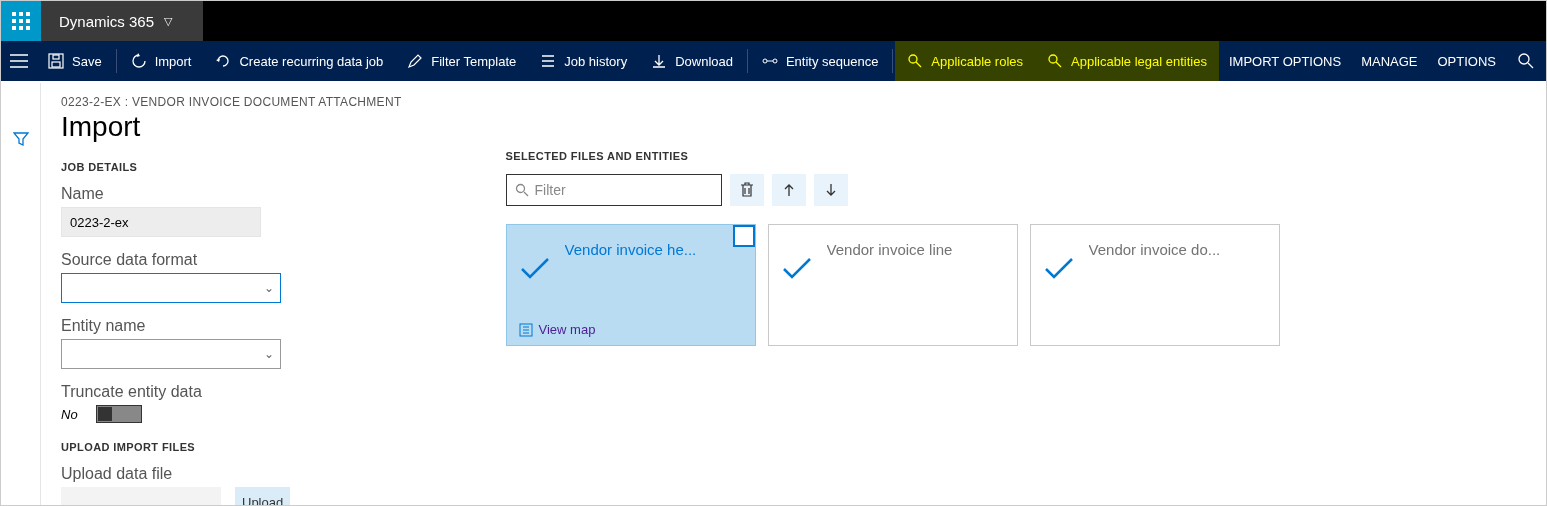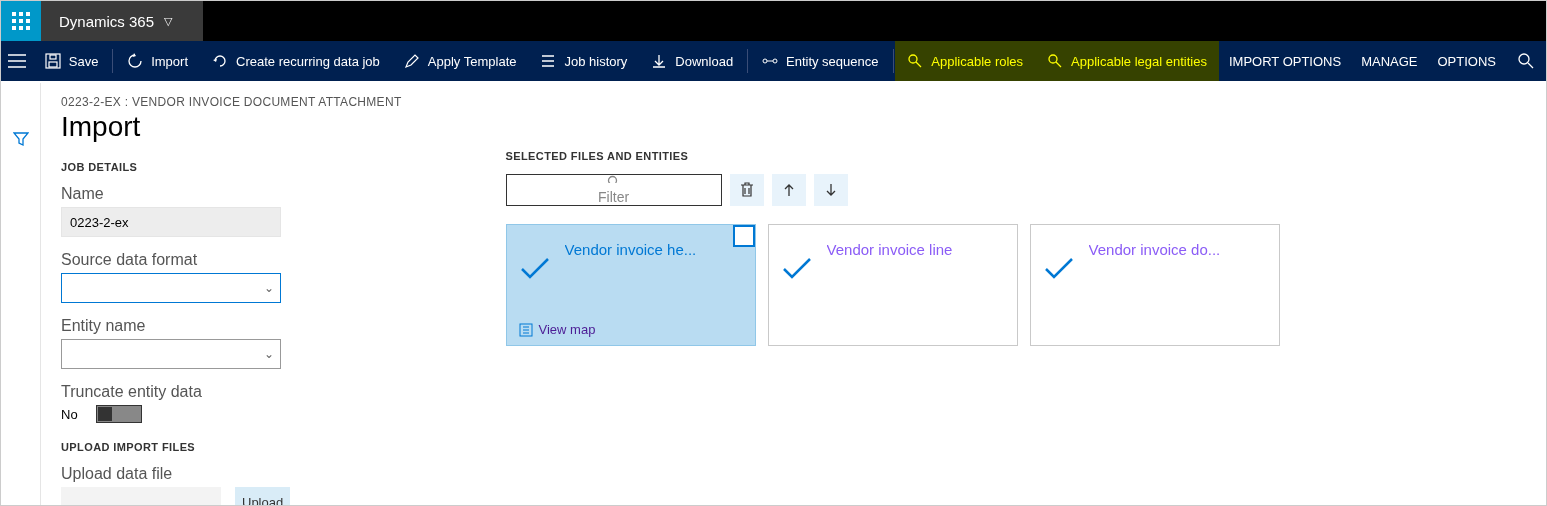--- a/index.html
+++ b/index.html
@@ -28,45 +28,45 @@
 .left-rail .filter-ic { color:#0078d4; }
 
 .main { padding: 12px 0 0 20px; flex:1; display:flex; gap:104px; }
 
 .crumb { font-size:12px; color:#555; letter-spacing:.3px; }
 .page-title { font-size:28px; font-weight:300; margin-top:2px; margin-bottom:18px; }
 
 .section-hdr { font-size:11px; font-weight:700; letter-spacing:.4px; color:#333; margin-bottom:12px; }
 
 .fld-label { font-size:16px; color:#555; margin-bottom:4px; display:block; }
-.text-input { width: 220px; height:30px; border:1px solid #e5e5e5; background:#ededed; padding:0 8px; font-size:13px; margin-bottom:14px; }
+.text-input { width: 200px; height:30px; border:1px solid #e5e5e5; background:#ededed; padding:0 8px; font-size:13px; margin-bottom:14px; }
 .select-input { width:220px; height:30px; border:1px solid #999; background:#fff; font-size:13px; padding:0 4px; margin-bottom:14px; position:relative; }
 .select-input.focused { border-color:#0078d4; }
 .select-input .caret { position:absolute; right:6px; top:7px; color:#666; font-size:12px; }
 .toggle-row { display:flex; align-items:center; gap:18px; margin-bottom:18px; }
-.toggle-val { font-size:13px; }
+.toggle-val { font-size:13px;font-style:italic; }
 .toggle-track { width:46px; height:18px; border:1px solid #333; background:linear-gradient(#888,#888); position:relative; }
 .toggle-track::after { content:''; position:absolute; left:1px; top:1px; width:14px; height:14px; background:#333; }
 
 .upload-row { display:flex; gap:14px; align-items:center; }
 .upload-field { width:160px; height:30px; background:#f3f3f3; border:1px solid #f3f3f3; }
 .upload-btn { background:#d9ecf7; color:#333; border:none; height:30px; padding:0 7px; font-size:13px; cursor:pointer; }
 
 .right-col { padding-top:55px; }
 
 .filter-row { display:flex; align-items:center; gap:8px; margin-bottom:18px; }
-.filter-box { width:216px; height:32px; border:1px solid #333; display:flex; align-items:center; padding:0 8px; gap:6px; font-size:14px; color:#888;flex-direction:column; }
+.filter-box { width:216px; height:32px; border:1px solid #333; display:flex; align-items:center; padding:0 8px; gap:6px; font-size:14px; color:#888; }
 .icbtn { width:34px; height:32px; background:#e8f3fb; color:#333; display:flex; align-items:center; justify-content:center; cursor:pointer; }
 
 .cards { display:flex; gap:12px;border-radius:12px; }
 .card { width:250px; height:122px; border:1px solid #c9c9c9; position:relative; padding:10px 12px; }
 .card.selected { background:#b9dcf2; border-color:#90c7e8; }
 .card .chk { position:absolute; top:0; right:0; width:22px; height:22px; border:2px solid #0078d4; background:#fff; }
 .card .title { color:#0078d4; font-size:15px; margin-left:46px; margin-top:6px; white-space:nowrap; overflow:hidden; text-overflow:ellipsis; }
-.card .title.norm { color:#8b5cf6; }
+.card .title.norm { color:#737373; }
 .card svg.check { position:absolute; top:32px; left:12px; }
 .card .viewmap { position:absolute; bottom:8px; left:12px; color:#4c1d95; font-size:13px; display:flex; align-items:center; gap:6px; cursor:pointer; }
 
 svg { display:block; }
 </style>
 </head>
 <body>
 
 <div class="topbar">
   <div class="waffle">
@@ -126,21 +126,21 @@
     </span>
     <span class="lbl">Create recurring data job</span>
   </div>
 
   <div class="ab-item">
     <span class="icon">
       <svg width="16" height="16">
           <path d="M2 14 L4 9 L11 2 L14 5 L7 12 Z" fill="none" stroke="#fff" stroke-width="1.2"></path>
         </svg>
     </span>
-    <span class="lbl">Apply Template</span>
+    <span class="lbl">Filter Template</span>
   </div>
 
   <div class="ab-item">
     <span class="icon">
       <svg width="16" height="16">
           <path d="M2 3h12M2 8h12M2 13h12" stroke="#fff" stroke-width="1.3"></path>
         </svg>
     </span>
     <span class="lbl">Job history</span>
   </div>

